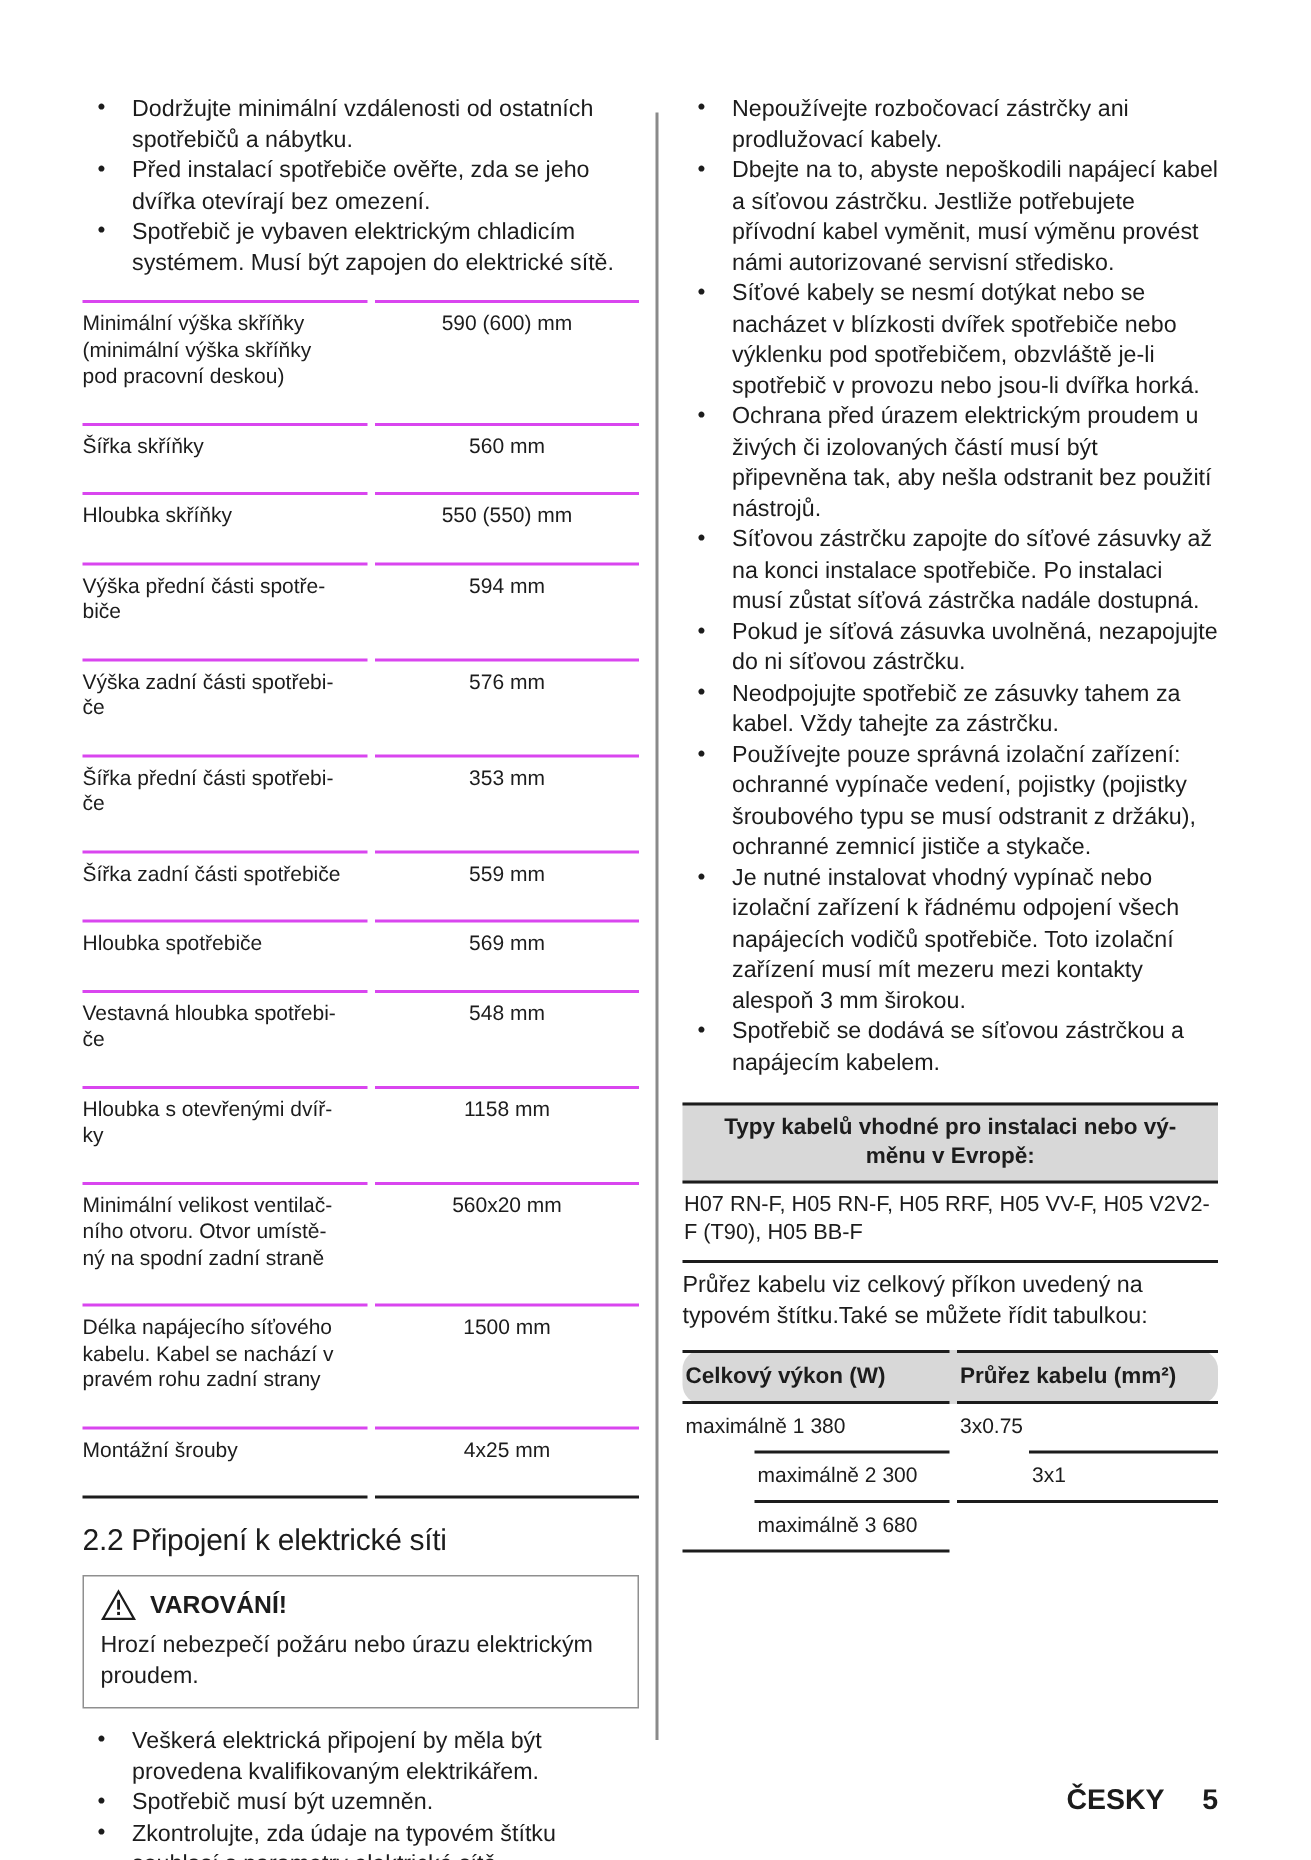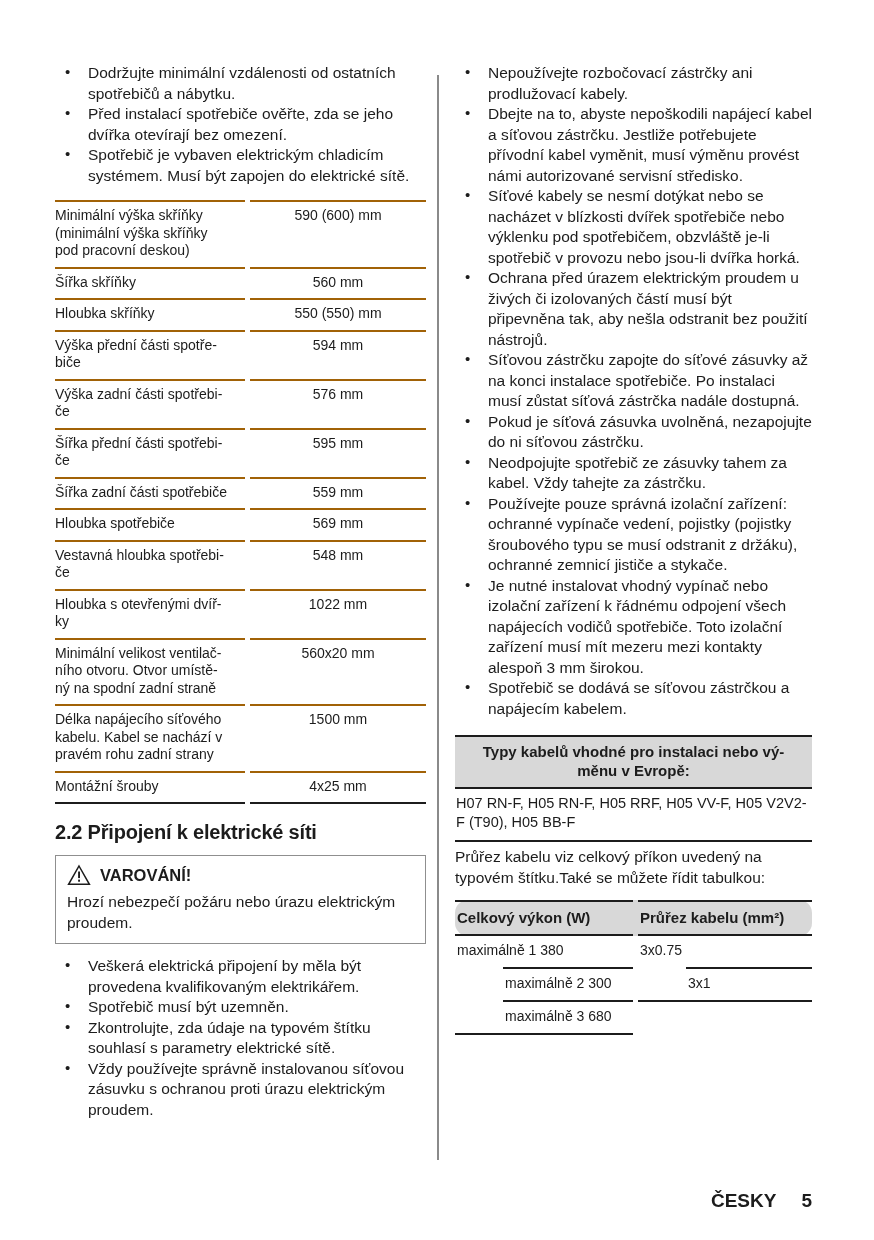--- a/index.html
+++ b/index.html
@@ -33,30 +33,30 @@
 
   
   .dim-table {
     display: grid;
     grid-template-columns: 190px 176px;
     column-gap: 5px;
     margin-top: 14px;
     font-size: 14px;
     line-height: 17.5px;
   }
-  .dim-table .cell { border-top: 2px solid #a16207; padding: 5px 0 7px; }
+  .dim-table .cell { border-top: 2px solid #d946ef; padding: 5px 0 22px; }
   .dim-table .label { white-space: pre-line; padding-right: 4px; }
   .dim-table .value { text-align: center; }
   .dim-table .closer { border-top: 2px solid #1c1c1c; height: 0; padding: 0; }
 
   
   .section-heading {
     margin-top: 17px;
     font-size: 20px;
-    font-weight: bold;
+    font-weight: normal;
     letter-spacing: -0.2px;
   }
 
   
   .warning-box {
     margin-top: 11px;
     border: 1px solid #8f8f8f;
     padding: 8px 11px 10px;
   }
   .warning-title-row { display: flex; align-items: center; gap: 9px; }
@@ -149,31 +149,31 @@
       <div class="cell label">Hloubka skříňky</div>
       <div class="cell value">550 (550) mm</div>
       <div class="cell label">Výška přední části spotře-
 biče</div>
       <div class="cell value">594 mm</div>
       <div class="cell label">Výška zadní části spotřebi-
 če</div>
       <div class="cell value">576 mm</div>
       <div class="cell label">Šířka přední části spotřebi-
 če</div>
-      <div class="cell value">595 mm</div>
+      <div class="cell value">353 mm</div>
       <div class="cell label">Šířka zadní části spotřebiče</div>
       <div class="cell value">559 mm</div>
       <div class="cell label">Hloubka spotřebiče</div>
       <div class="cell value">569 mm</div>
       <div class="cell label">Vestavná hloubka spotřebi-
 če</div>
       <div class="cell value">548 mm</div>
       <div class="cell label">Hloubka s otevřenými dvíř-
 ky</div>
-      <div class="cell value">1022 mm</div>
+      <div class="cell value">1158 mm</div>
       <div class="cell label">Minimální velikost ventilač-
 ního otvoru. Otvor umístě-
 ný na spodní zadní straně</div>
       <div class="cell value">560x20 mm</div>
       <div class="cell label">Délka napájecího síťového
 kabelu. Kabel se nachází v
 pravém rohu zadní strany</div>
       <div class="cell value">1500 mm</div>
       <div class="cell label">Montážní šrouby</div>
       <div class="cell value">4x25 mm</div>

